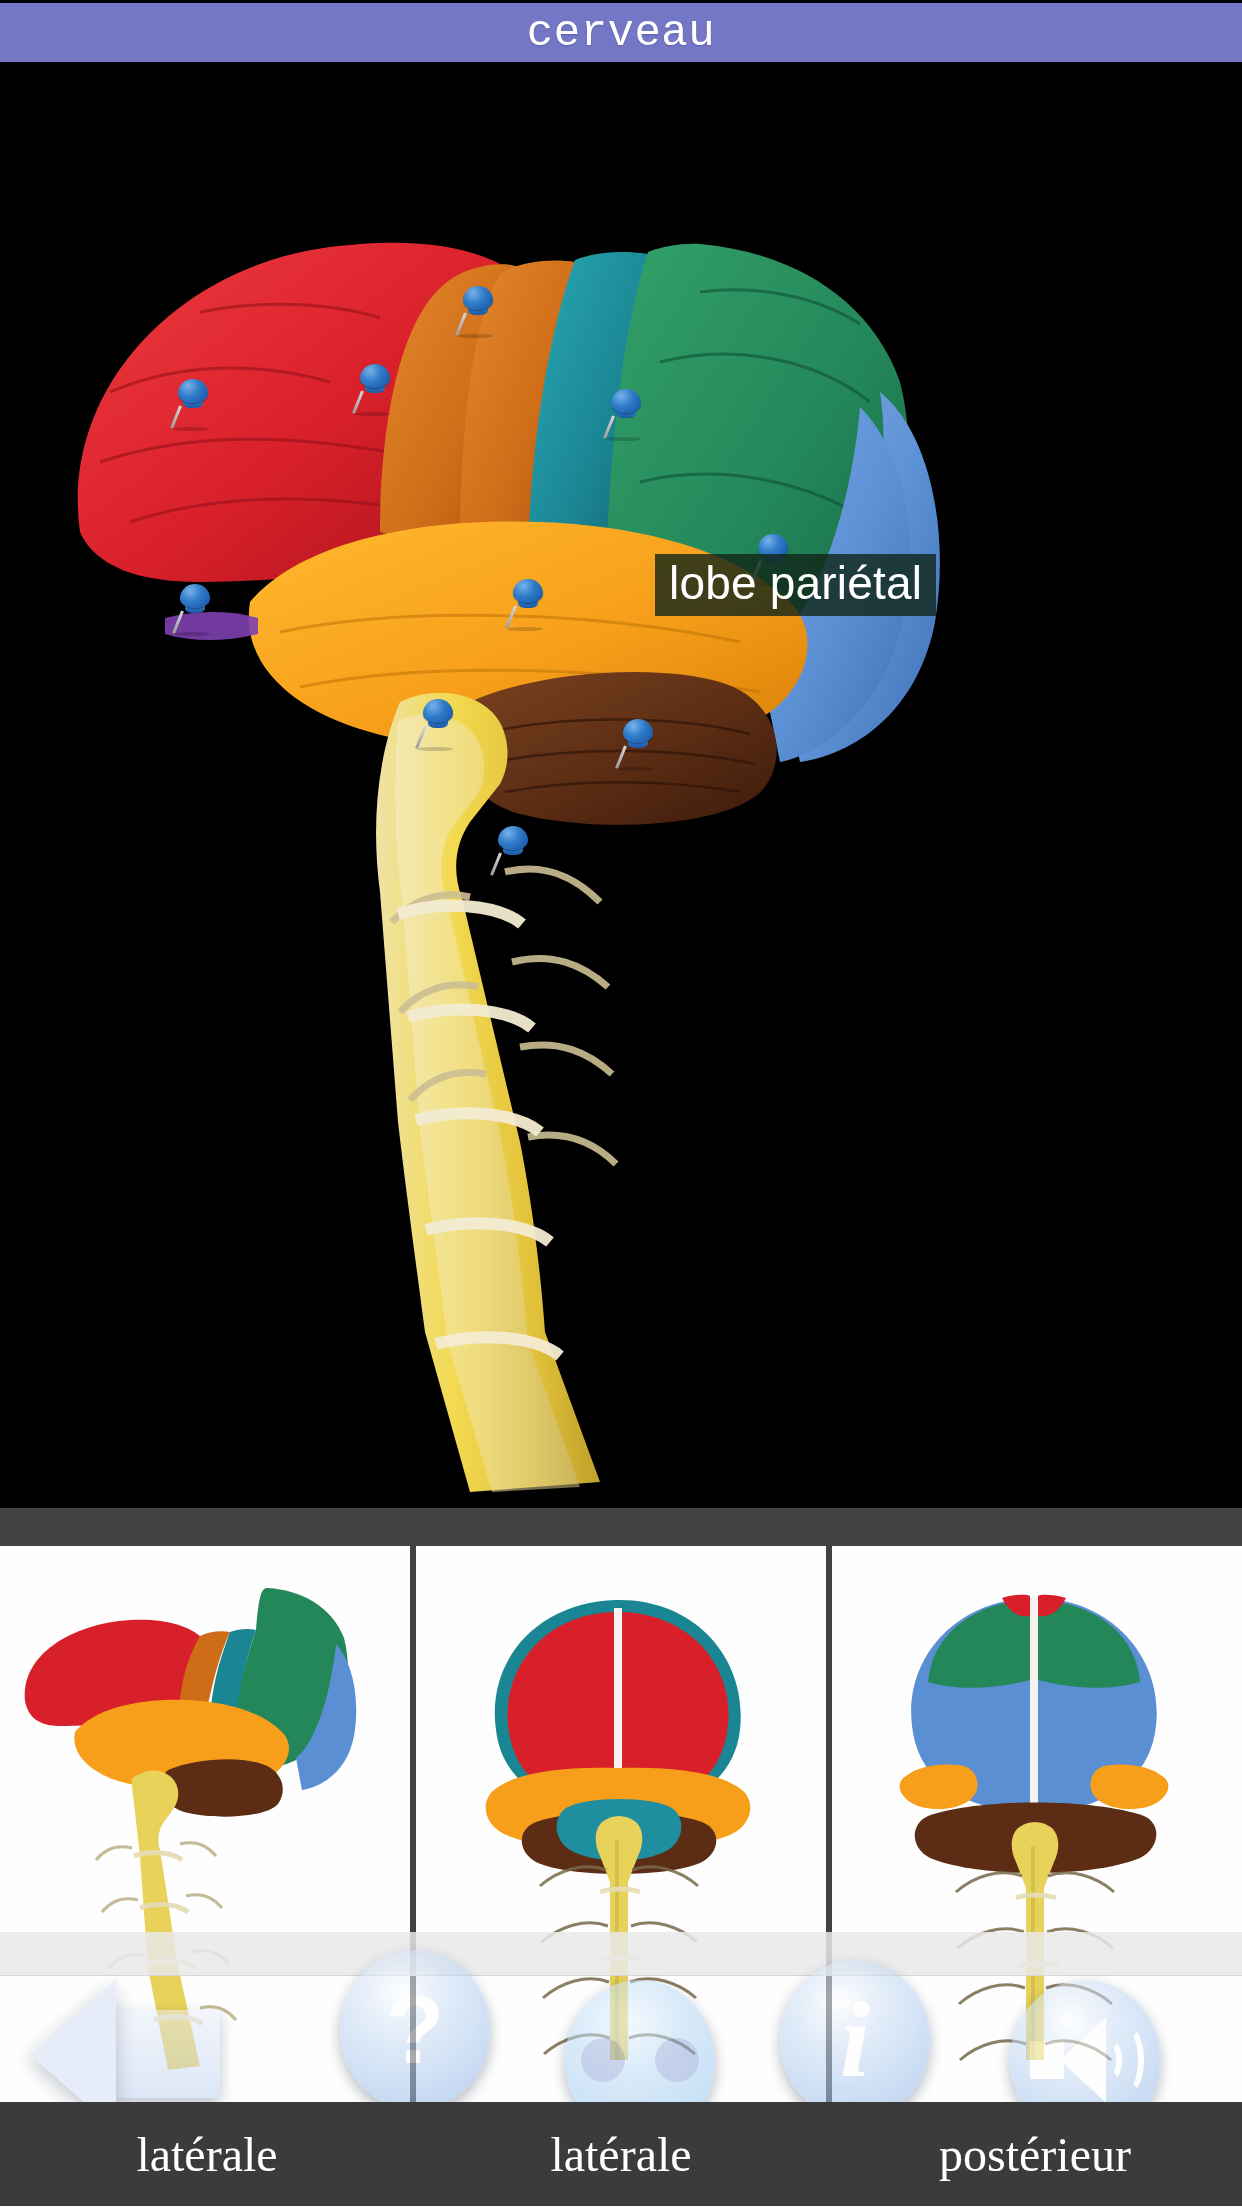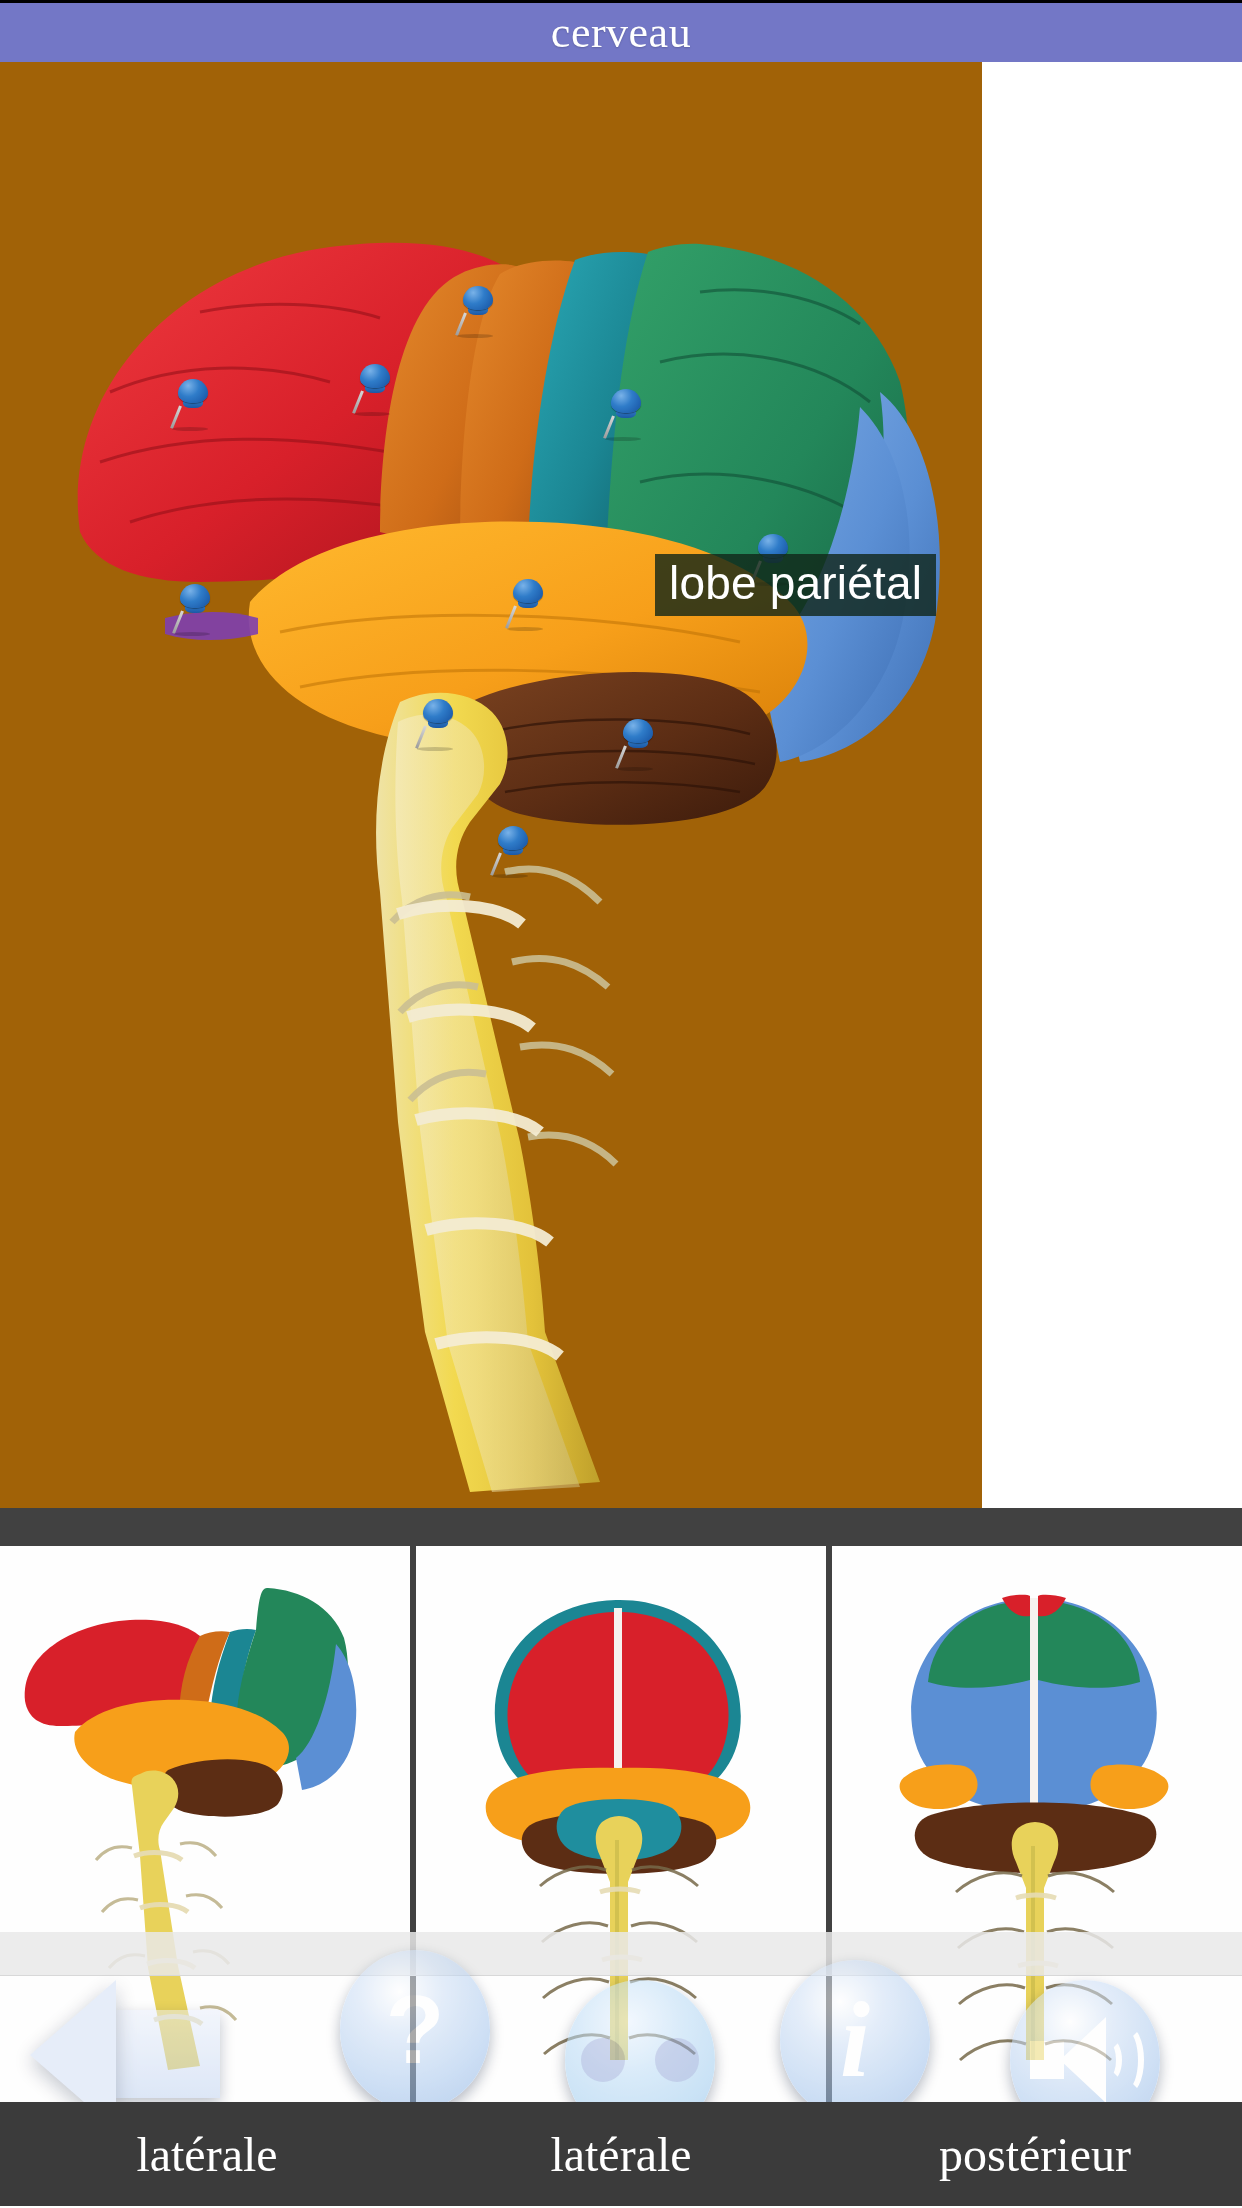--- a/index.html
+++ b/index.html
@@ -13,28 +13,28 @@
 
   
   .titlebar{
     position:absolute; left:0; top:0; width:1242px; height:62px;
     background:#7377c6;
     display:flex; align-items:center; justify-content:center;
     border-top:3px solid #000;
   }
   .titlebar .title{
     color:#ffffff; font-size:44px; letter-spacing:.5px;
-    font-family:Liberation Serif, serif; font-weight:400;
+    font-family:Liberation Mono, monospace; font-weight:400;
     text-shadow:0 1px 2px rgba(0,0,0,.18);
   }
 
   
   .viewer{
-    position:absolute; left:0; top:62px; width:982px; height:1446px;
-    background:#a16207; overflow:hidden;
+    position:absolute; left:0; top:62px; width:1242px; height:1446px;
+    background:#000000; overflow:hidden;
   }
   .brain-stage{ position:absolute; left:0; top:0; width:1242px; height:1446px; }
 
   
   .pin-label{
     position:absolute; left:655px; top:492px;
     padding:5px 14px 9px 14px;
     background:rgba(16,38,24,.80);
     color:#ffffff; font-size:46px; line-height:1.05;
     white-space:nowrap; letter-spacing:.2px;

